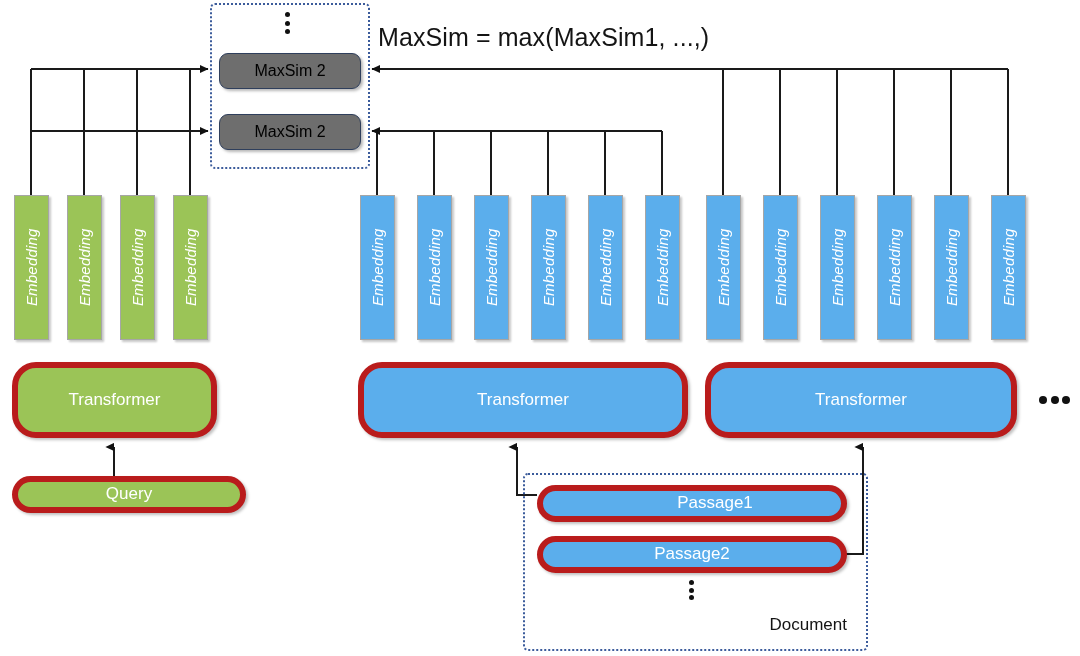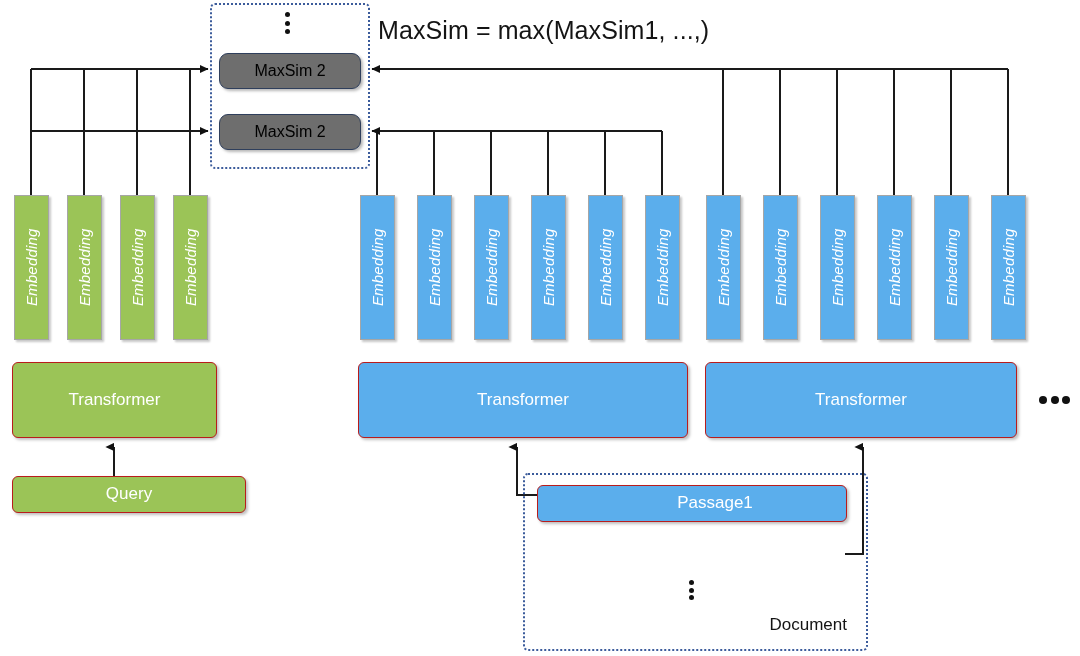--- a/index.html
+++ b/index.html
@@ -49,22 +49,22 @@
   .embedding .vtext {
     transform: rotate(-90deg);
     white-space: nowrap;
     display: block;
   }
   .emb-green { background: #9BC457; }
   .emb-blue  { background: #5BAEEC; }
 
   
   .rounded {
-    border-radius: 6px;
-    border: 1px solid #b91c1c;
+    border-radius: 24px;
+    border: 6px solid #b91c1c;
     box-shadow: 2px 2px 3px rgba(0,0,0,0.25);
     font-size: 17px;
   }
   .blk-green { background: #9BC457; }
   .blk-blue  { background: #5BAEEC; }
 
   
   .maxsim {
     background: #6E6E6E;
     border: 1.6px solid #2F3F5C;
@@ -197,21 +197,21 @@
   </div>
 
   <div class="node maxsim" style="left:219px; top:53px; width:142px; height:36px;">
     <span>MaxSim 2</span>
   </div>
 
   <div class="node maxsim" style="left:219px; top:114px; width:142px; height:36px;">
     <span>MaxSim 2</span>
   </div>
 
-  <div class="plain-text formula" style="left:378px; top:16px;">MaxSim = max(MaxSim1, ...,)</div>
+  <div class="plain-text formula" style="left:378px; top:23px;">MaxSim = max(MaxSim1, ...,)</div>
 
   <div class="node embedding emb-green" style="left:14px; top:195px; width:35px; height:145px;">
     <span class="vtext">Embedding</span>
   </div>
   <div class="node embedding emb-green" style="left:67px; top:195px; width:35px; height:145px;">
     <span class="vtext">Embedding</span>
   </div>
   <div class="node embedding emb-green" style="left:120px; top:195px; width:35px; height:145px;">
     <span class="vtext">Embedding</span>
   </div>
@@ -278,20 +278,23 @@
       <i></i>
       <i></i>
   </div>
 
   <div class="dotted-group" style="left:523px; top:473px; width:345px; height:178px;"></div>
 
   <div class="node rounded blk-blue" style="left:537px; top:485px; width:310px; height:37px;padding-left:46px;">
     <span>Passage1</span>
   </div>
 
+  <div class="node rounded blk-blue" style="left:537px; top:536px; width:310px; height:37px;">
+    <span>Passage2</span>
+  </div>
 
   <div class="vdots" style="left:689px; top:580px; width:5px; height:20px;">
     <i></i>
       <i></i>
       <i></i>
   </div>
 
   <div class="plain-text doc-label" style="left:537px; top:615px; width:310px;">Document</div>
 
 </div>

